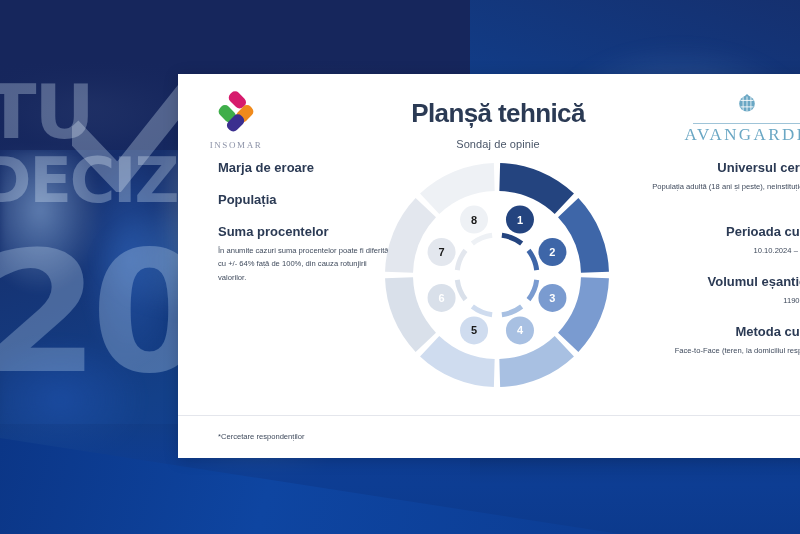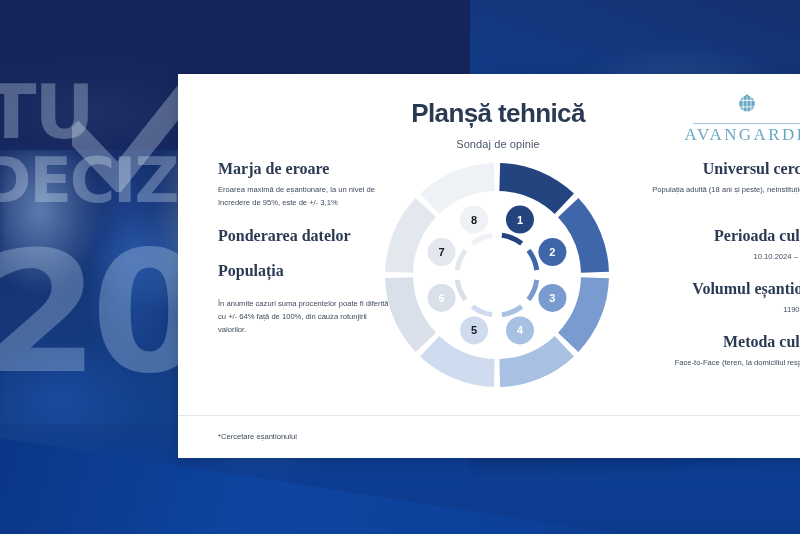--- a/index.html
+++ b/index.html
@@ -77,21 +77,21 @@
   
   .title-wrap{position:absolute;left:0;right:0;top:24px;text-align:center;}
   .title{font-size:26px;font-weight:800;color:#2b3a54;letter-spacing:-.6px;}
   .subtitle{font-size:11px;color:#4a5668;margin-top:9px;letter-spacing:.1px;}
 
   
   .col{position:absolute;top:86px;width:178px;}
   .col-left{left:40px;text-align:left;}
   .col-right{left:470px;width:190px;text-align:right;}
   .fact{margin-bottom:17px;}
-  .fact-h{font-size:16px;font-weight:700;color:#2b3a54;margin-bottom:5px;font-family:Liberation Serif, serif;}
+  .fact-h{font-size:13px;font-weight:700;color:#2b3a54;margin-bottom:5px;}
   .fact-b{font-size:7.6px;color:#3f4a5c;line-height:1.75;}
 
   
   .foot-rule{position:absolute;left:0;right:0;bottom:42px;height:1px;background:#e4e6ec;}
   .footnote{position:absolute;left:40px;bottom:17px;font-size:7.6px;color:#3f4a5c;}
 
   
   .donut{position:absolute;left:204px;top:86px;width:230px;height:230px;}
   .donut svg{display:block;}
   .num{font-family:"Liberation Sans",sans-serif;font-weight:700;font-size:11px;}
@@ -114,49 +114,59 @@
   </svg>
 
   <div class="bgtext t1">TU</div>
   <div class="bgtext t2">DECIZI</div>
   <div class="bgtext t3">2024</div>
 </div>
 
 <div id="card">
   <div class="card-grid">
 
+    <div class="logo-left">
+      <svg class="logo-mark" viewBox="0 0 100 100">
+        <g>
+          <rect x="40" y="6" width="26" height="40" rx="11" fill="#d61c6d" transform="rotate(-45 53 26)"></rect>
+          <rect x="56" y="36" width="26" height="40" rx="11" fill="#f08a1c" transform="rotate(45 69 56)"></rect>
+          <rect x="18" y="36" width="26" height="40" rx="11" fill="#3fae4a" transform="rotate(-45 31 56)"></rect>
+          <rect x="36" y="56" width="26" height="40" rx="11" fill="#3b2f8f" transform="rotate(45 49 76)"></rect>
+        </g>
+      </svg>
+      <div class="logo-word">INSOMAR</div>
+    </div>
 
     <div class="logo-right">
       <svg class="av-mark" viewBox="0 0 40 40">
         <circle cx="20" cy="21" r="12" fill="#6aa7c4"></circle>
         <path d="M10 16 h20 M10 26 h20" stroke="#ffffff" stroke-width="1.4"></path>
         <path d="M20 9 v24 M14 10 v22 M26 10 v22" stroke="#ffffff" stroke-width="1.2"></path>
         <path d="M20 6 l4 4 h-8z" fill="#6aa7c4"></path>
       </svg>
       <div class="av-rule"></div>
       <div class="av-word">AVANGARDE</div>
     </div>
 
     <div class="title-wrap">
       <div class="title">Planșă tehnică</div>
       <div class="subtitle">Sondaj de opinie</div>
     </div>
 
     <div class="col col-left">
       <div class="fact">
         <div class="fact-h">Marja de eroare</div>
-        <div class="fact-b">Eroarea maximă de eșantionare, la un nivel de încredere de 95%, este de +/- 3,1%</div>
-      </div>
-      <div class="fact">
-        <div class="fact-h">Ponderarea datelor</div>
+      </div>
+      <div class="fact">
       </div>
       <div class="fact">
         <div class="fact-h">Populația</div>
       </div>
       <div class="fact">
+        <div class="fact-h">Suma procentelor</div>
         <div class="fact-b">În anumite cazuri suma procentelor poate fi diferită cu +/- 64% față de 100%, din cauza rotunjirii valorilor.</div>
       </div>
     </div>
 
     <div class="col col-right">
       <div class="fact">
         <div class="fact-h">Universul cercetării</div>
         <div class="fact-b">Populația adultă (18 ani și peste), neinstituționalizată, a României</div>
       </div>
       <div class="fact">
@@ -204,16 +214,16 @@
           <circle cx="59.56722804932279" cy="137.9610059419054" r="14" fill="#d9e0ea"></circle>
           <text x="59.56722804932279" y="141.9610059419054" text-anchor="middle" class="num" fill="#ffffff">6</text>
           <circle cx="59.56722804932278" cy="92.03899405809464" r="14" fill="#e3e7ee"></circle>
           <text x="59.56722804932278" y="96.03899405809464" text-anchor="middle" class="num" fill="#1a1a1a">7</text>
           <circle cx="92.03899405809463" cy="59.567228049322786" r="14" fill="#eef1f5"></circle>
           <text x="92.03899405809463" y="63.567228049322786" text-anchor="middle" class="num" fill="#1a1a1a">8</text>
         </svg>
     </div>
 
     <div class="foot-rule"></div>
-    <div class="footnote">*Cercetare eșantionului</div>
+    <div class="footnote">*Cercetare respondenților</div>
 
   </div>
 </div>
 
 </body></html>

